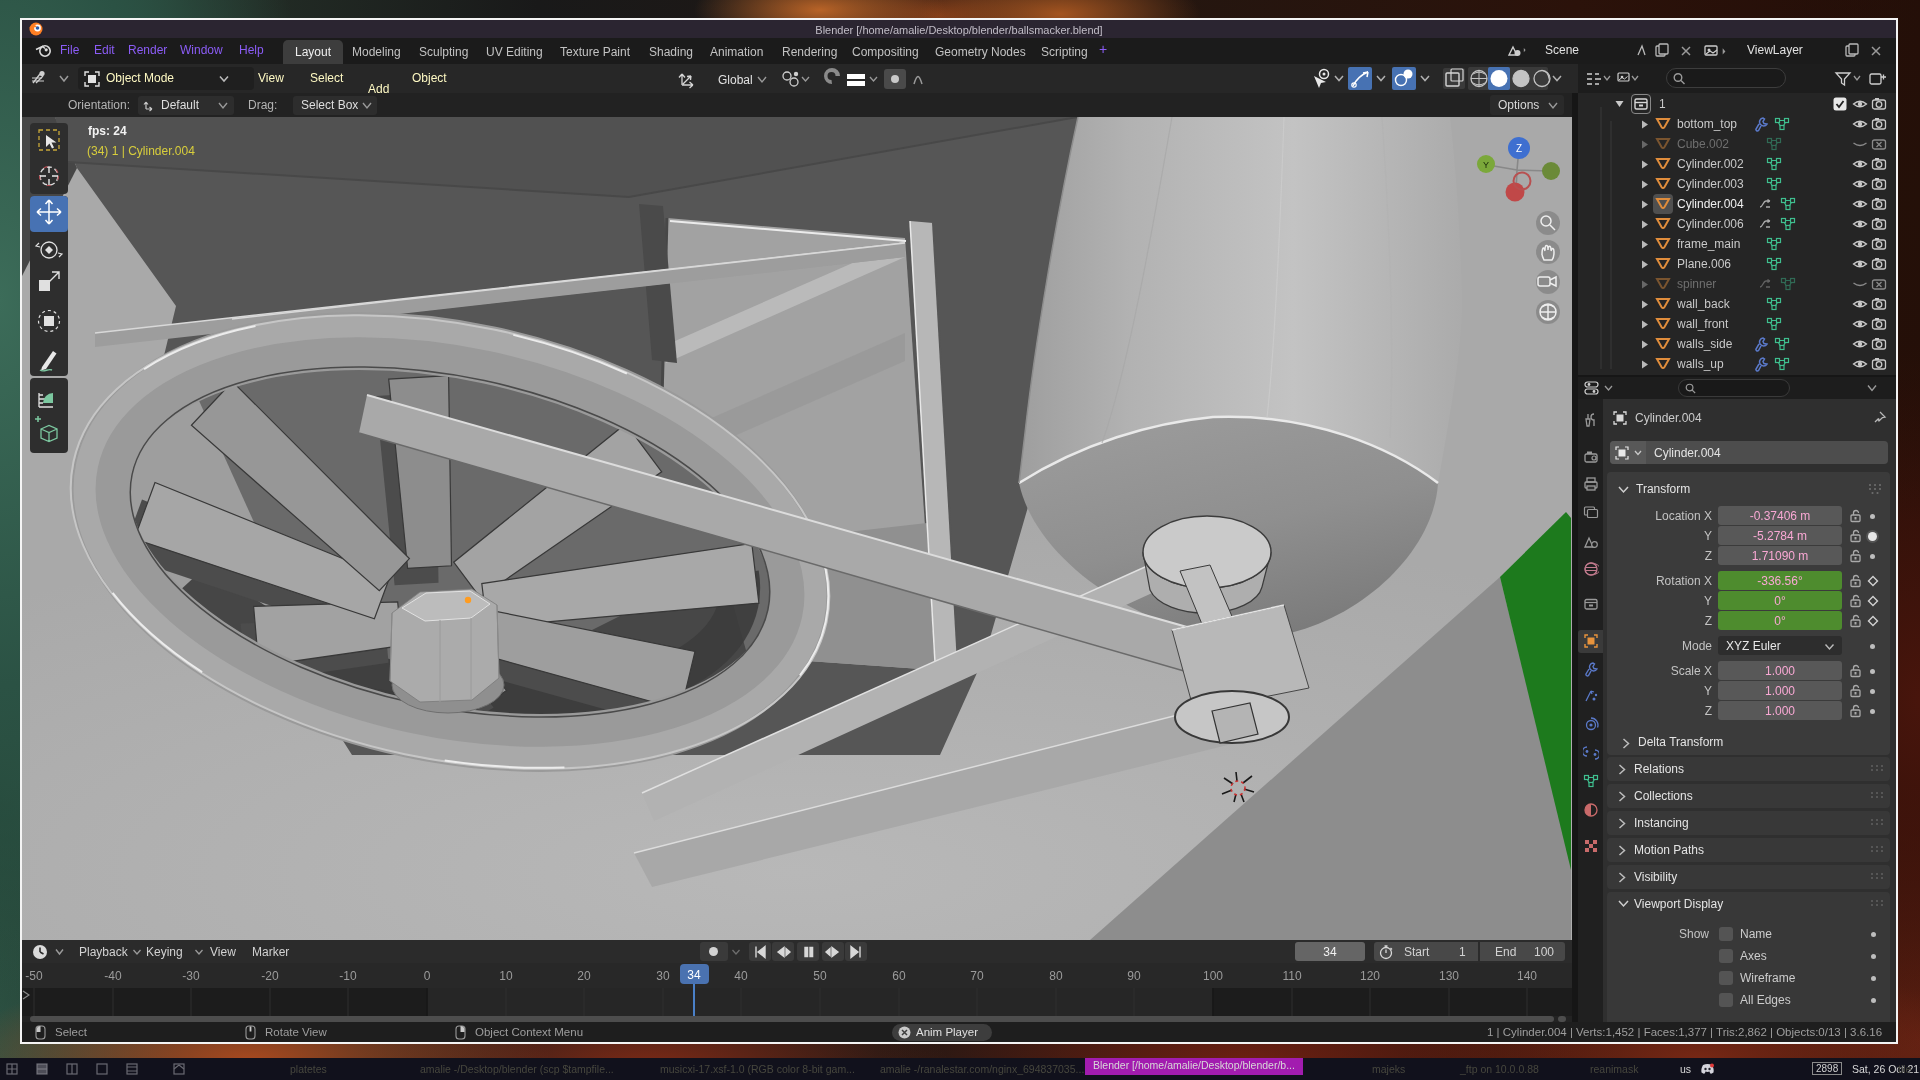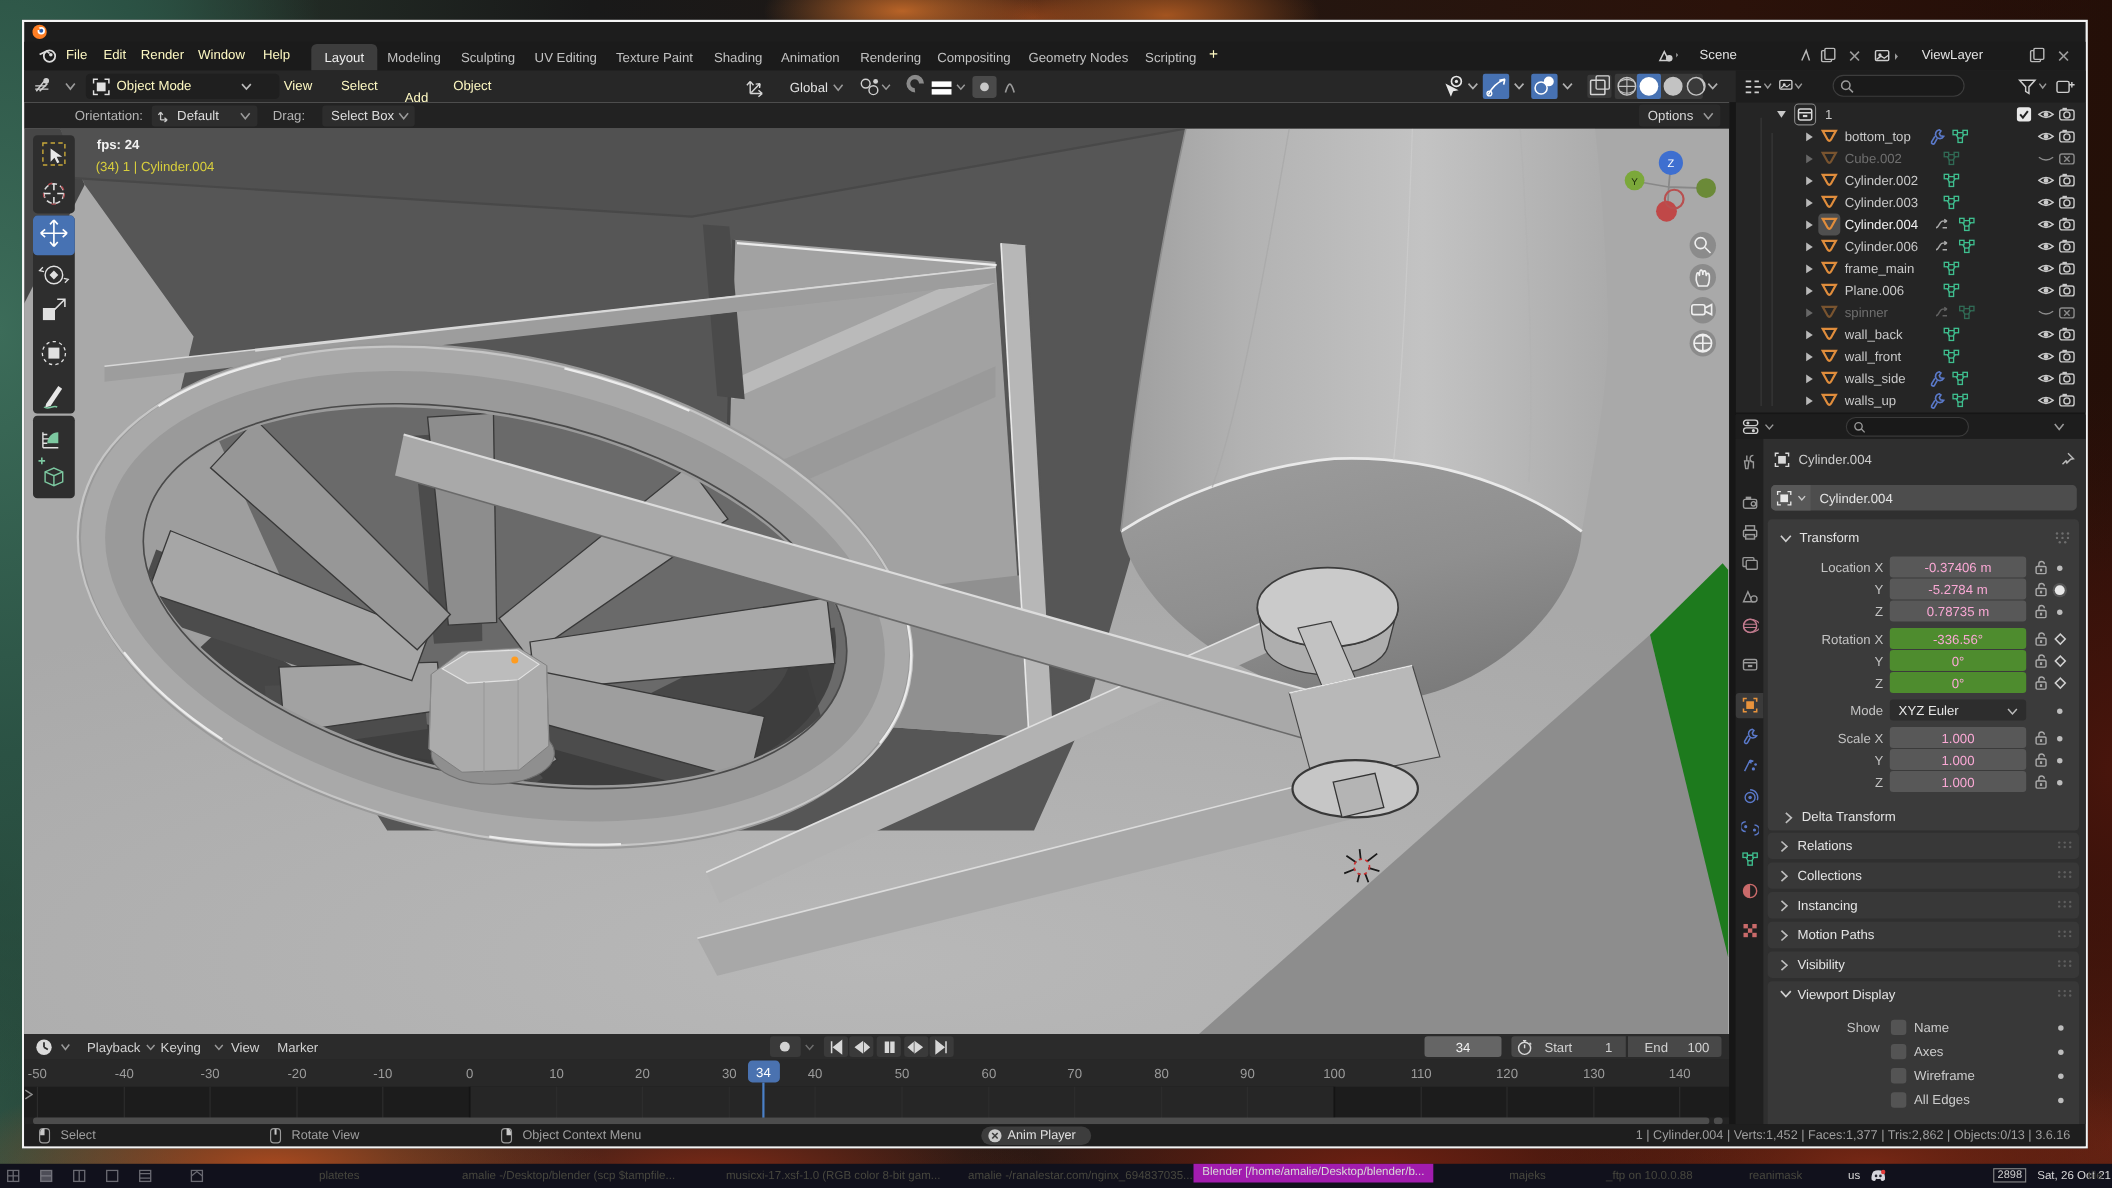--- a/index.html
+++ b/index.html
@@ -28,21 +28,21 @@
     background:#11111c; color:#5f5f52; font-size:11px; }
   #taskbar .titm { position:absolute; top:5px; white-space:nowrap; color:#47473e; font-size:10.5px; }
   #taskbar .hl { background:#a21caf; color:#d8d8d8; padding:1px 8px 4px 8px; top:0; }
   
   #bwin { position:absolute; left:20px; top:18px; width:1878px; height:1026px;
     background:#1d1d1d; border:2px solid #f4f4f4; }
   #titlebar { position:absolute; left:0; top:0; width:1874px; height:18px; background:#2b2531; }
   #titlebar .ttxt { position:absolute; left:0; right:0; top:2px; text-align:center;
      color:#c0bcc6; font-size:11px; }
   #menurow { position:absolute; left:0; top:18px; width:1874px; height:26px; background:#1b1b1b; }
-  .mtxt { position:absolute; top:5px; color:#fef9c3; font-size:12px; white-space:nowrap; }
+  .mtxt { position:absolute; top:5px; color:#8b5cf6; font-size:12px; white-space:nowrap; }
   .tab { position:absolute; top:2px; height:24px; line-height:24px; padding:0 12px;
      color:#c2c2c2; font-size:12px; border-radius:5px 5px 0 0; }
   .tab.act { background:#3d3d3d; color:#efefef; }
   #toolrow { position:absolute; left:0; top:44px; width:1874px; height:29px; background:#272727; }
   .trtxt { position:absolute; top:7px; color:#fef9c3; font-size:12px; white-space:nowrap; }
   
   #viewport { position:absolute; left:0; top:73px; width:1550px; height:847px; background:#a9a9a9; }
   #timeline { position:absolute; left:0; top:920px; width:1550px; height:82px; background:#242424; }
   #rightcol { position:absolute; left:1556px; top:73px; width:318px; height:929px; background:#161616; }
   #outliner { position:absolute; left:0; top:0; width:318px; height:282px; background:#252525; }
@@ -97,20 +97,23 @@
     <circle cx="5.5" cy="6" r="1.2" fill="#22222c"></circle>
       <circle cx="9.5" cy="6" r="1.2" fill="#22222c"></circle>
     <circle cx="12" cy="2.5" r="2" fill="#e03a3a"></circle>
   </svg>
   <div class="titm" style="left:1812px; color:#cfcfcf; border:1px solid #8a8a8a; padding:0 3px; font-size:10px; top:4px;">2898</div>
   <div class="titm" style="left:1852px; color:#d8d8d8; font-size:10.5px;">Sat, 26 Oct 21:15</div>
   <div class="titm" style="left:1898px; font-size:10.5px;">tile</div>
 </div>
 
 <div id="bwin">
+  <div id="titlebar">
+    <div class="ttxt">Blender [/home/amalie/Desktop/blender/ballsmacker.blend]</div>
+  </div>
   <svg class="abs" style="left:6px; top:1px;" width="16" height="16" viewBox="0 0 16 16">
     <circle cx="8" cy="8" r="6.5" fill="#ff7f24"></circle>
     <circle cx="9.5" cy="7" r="3.4" fill="#fff"></circle>
     <circle cx="9.5" cy="7" r="1.8" fill="#2a5caa"></circle>
     <path d="M1 7 L7 4 L9 6 Z" fill="#ff7f24"></path>
   </svg>
   <div id="menurow">
     <svg class="abs" style="left:12px; top:3px;" width="20" height="20" viewBox="0 0 20 20">
       <circle cx="11" cy="10" r="5.2" fill="none" stroke="#dcdcdc" stroke-width="1.6"></circle>
       <circle cx="12.2" cy="8.8" r="1.6" fill="#dcdcdc"></circle>
@@ -1022,21 +1025,21 @@
       <div class="abs" style="left:140px;top:149px;width:124px;height:19px;background:#585858;border-radius:3px;"></div>
       <div class="abs pval" style="left:140px;top:151px;width:124px;">-5.2784 m</div>
       <svg class="abs" style="left:270px;top:151px;" width="15" height="16" viewBox="0 0 15 16">
           <rect x="3" y="7" width="9" height="6.5" rx="1" fill="none" stroke="#a9a9a9" stroke-width="1.3"></rect>
           <path d="M5.5 7 v-2 a2.5 2.5 0 0 1 5 0" fill="none" stroke="#a9a9a9" stroke-width="1.3"></path>
           <rect x="6.5" y="9" width="2" height="2.5" fill="#a9a9a9"></rect>
         </svg>
       <div class="abs" style="left:290px;top:154.5px;width:9px;height:9px;background:#e8e8e8;border-radius:50%;box-shadow:0 0 0 2px #555;"></div>
       <div class="abs plab" style="left:0px;top:171px;width:134px;">Z</div>
       <div class="abs" style="left:140px;top:169px;width:124px;height:19px;background:#585858;border-radius:3px;"></div>
-      <div class="abs pval" style="left:140px;top:171px;width:124px;">0.78735 m</div>
+      <div class="abs pval" style="left:140px;top:171px;width:124px;">1.71090 m</div>
       <svg class="abs" style="left:270px;top:171px;" width="15" height="16" viewBox="0 0 15 16">
           <rect x="3" y="7" width="9" height="6.5" rx="1" fill="none" stroke="#a9a9a9" stroke-width="1.3"></rect>
           <path d="M5.5 7 v-2 a2.5 2.5 0 0 1 5 0" fill="none" stroke="#a9a9a9" stroke-width="1.3"></path>
           <rect x="6.5" y="9" width="2" height="2.5" fill="#a9a9a9"></rect>
         </svg>
       <div class="abs" style="left:292px;top:176.5px;width:5px;height:5px;background:#bdbdbd;border-radius:50%;"></div>
       <div class="abs plab" style="left:0px;top:196px;width:134px;">Rotation X</div>
       <div class="abs" style="left:140px;top:194px;width:124px;height:19px;background:#4e8c2e;border-radius:3px;"></div>
       <div class="abs pval" style="left:140px;top:196px;width:124px;">-336.56°</div>
       <svg class="abs" style="left:270px;top:196px;" width="15" height="16" viewBox="0 0 15 16">

